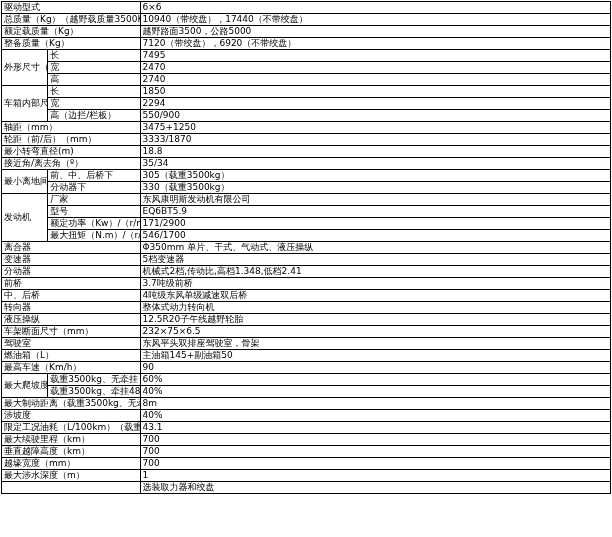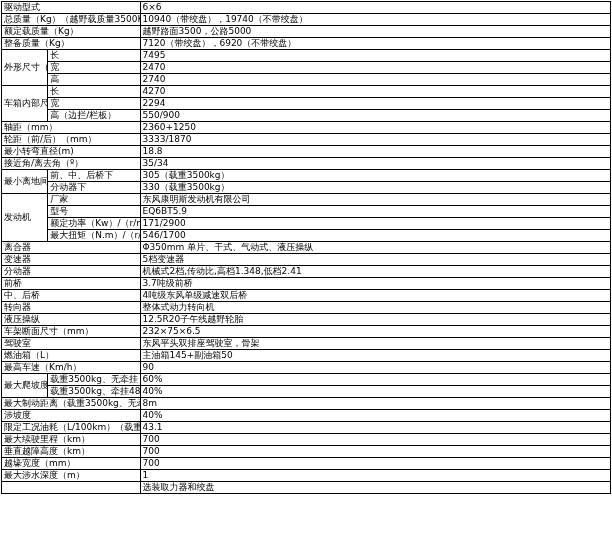--- a/index.html
+++ b/index.html
@@ -46,21 +46,21 @@
 
 <div class="sheet">
   <table class="spec">
     <tbody>
         <tr>
           <td class="c1 merge-label" colspan="3">驱动型式</td>
           <td class="val">6×6</td>
         </tr>
         <tr>
           <td class="c1 merge-label" colspan="3">总质量（Kg）（越野载质量3500Kg）</td>
-          <td class="val">10940（带绞盘），19740（不带绞盘）</td>
+          <td class="val">10940（带绞盘），17440（不带绞盘）</td>
         </tr>
         <tr>
           <td class="c1 merge-label" colspan="3">额定载质量（Kg）</td>
           <td class="val">越野路面3500，公路5000</td>
         </tr>
         <tr>
           <td class="c1 merge-label" colspan="3">整备质量（Kg）</td>
           <td class="val">7120（带绞盘），6920（不带绞盘）</td>
         </tr>
         <tr>
@@ -72,33 +72,33 @@
           <td class="c3" colspan="2">宽</td>
           <td class="val">2470</td>
         </tr>
         <tr>
           <td class="c3" colspan="2">高</td>
           <td class="val">2740</td>
         </tr>
         <tr>
           <td class="c1 merge-label" rowspan="3">车箱内部尺寸（mm）</td>
           <td class="c3" colspan="2">长</td>
-          <td class="val">4270</td>
+          <td class="val">1850</td>
         </tr>
         <tr>
           <td class="c3" colspan="2">宽</td>
           <td class="val">2294</td>
         </tr>
         <tr>
           <td class="c3" colspan="2">高（边拦/栏板）</td>
           <td class="val">550/900</td>
         </tr>
         <tr>
           <td class="c1 merge-label" colspan="3">轴距（mm）</td>
-          <td class="val">2360+1250</td>
+          <td class="val">3475+1250</td>
         </tr>
         <tr>
           <td class="c1 merge-label" colspan="3">轮距（前/后）（mm）</td>
           <td class="val">3333/1870</td>
         </tr>
         <tr>
           <td class="c1 merge-label" colspan="3">最小转弯直径(m)</td>
           <td class="val">18.8</td>
         </tr>
         <tr>

